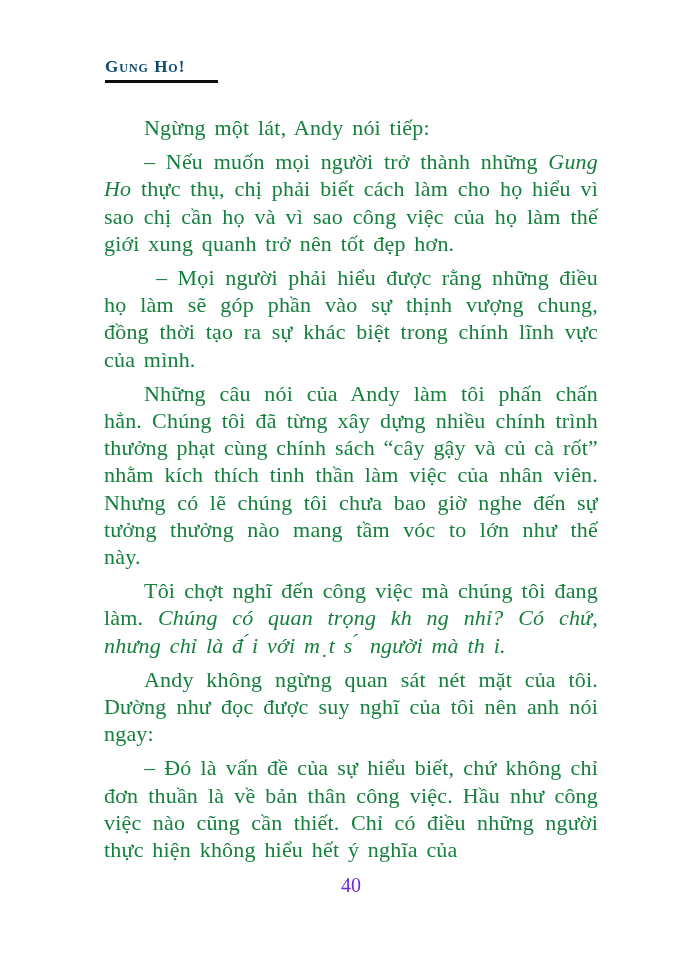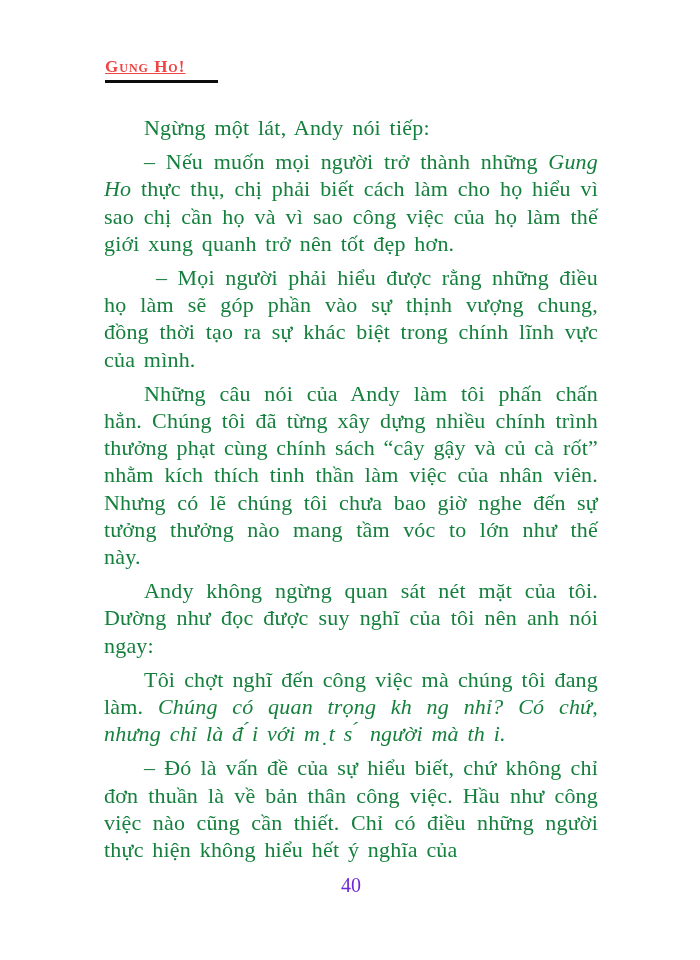--- a/index.html
+++ b/index.html
@@ -18,22 +18,21 @@
   .running-head {
     position: absolute;
     left: 105px; top: 57px;
   }
   .rh-text {
     display: block;
     font-variant: small-caps;
     font-size: 17px;
     font-weight: 600;
     letter-spacing: 1px;
-    color: #ef4444;
-    text-decoration: underline;
+    color: #0c4a6e;
   }
   .rh-rule {
     width: 113px; height: 3px;
     background: #0d0d0d;
     margin-top: 3px;
   }
   .text-block {
     position: absolute;
     left: 104px; top: 114px;
     width: 494px;
@@ -69,23 +68,23 @@
   <div class="text-block">
 
     <p class="para"><span>Ngừng một lát, Andy nói tiếp:</span></p>
 
     <p class="para"><span>– Nếu muốn mọi người trở thành những </span><em>Gung Ho</em><span> thực thụ, chị phải biết cách làm cho họ hiểu vì sao chị cần họ và vì sao công việc của họ làm thế giới xung quanh trở nên tốt đẹp hơn.</span></p>
 
     <p class="para indent-deep"><span>– Mọi người phải hiểu được rằng những điều họ làm sẽ góp phần vào sự thịnh vượng chung, đồng thời tạo ra sự khác biệt trong chính lĩnh vực của mình.</span></p>
 
     <p class="para"><span>Những câu nói của Andy làm tôi phấn chấn hẳn. Chúng tôi đã từng xây dựng nhiều chính trình thưởng phạt cùng chính sách “cây gậy và củ cà rốt” nhằm kích thích tinh thần làm việc của nhân viên. Nhưng có lẽ chúng tôi chưa bao giờ nghe đến sự tưởng thưởng nào mang tầm vóc to lớn như thế này.</span></p>
 
+    <p class="para"><span>Tôi chợt nghĩ đến công việc mà chúng tôi đang làm. </span><em>Chúng có quan trọng kh ng nhỉ? Có chứ, nhưng chỉ là đ ́i với m ̣t s ́ người mà th i.</em></p>
+
     <p class="para"><span>Andy không ngừng quan sát nét mặt của tôi. Dường như đọc được suy nghĩ của tôi nên anh nói ngay:</span></p>
-
-    <p class="para"><span>Tôi chợt nghĩ đến công việc mà chúng tôi đang làm. </span><em>Chúng có quan trọng kh ng nhỉ? Có chứ, nhưng chỉ là đ ́i với m ̣t s ́ người mà th i.</em></p>
 
     <p class="para"><span>– Đó là vấn đề của sự hiểu biết, chứ không chỉ đơn thuần là về bản thân công việc. Hầu như công việc nào cũng cần thiết. Chỉ có điều những người thực hiện không hiểu hết ý nghĩa của</span></p>
 
   </div>
 
   <div class="folio">40</div>
 
 </div>
 
 </body></html>

